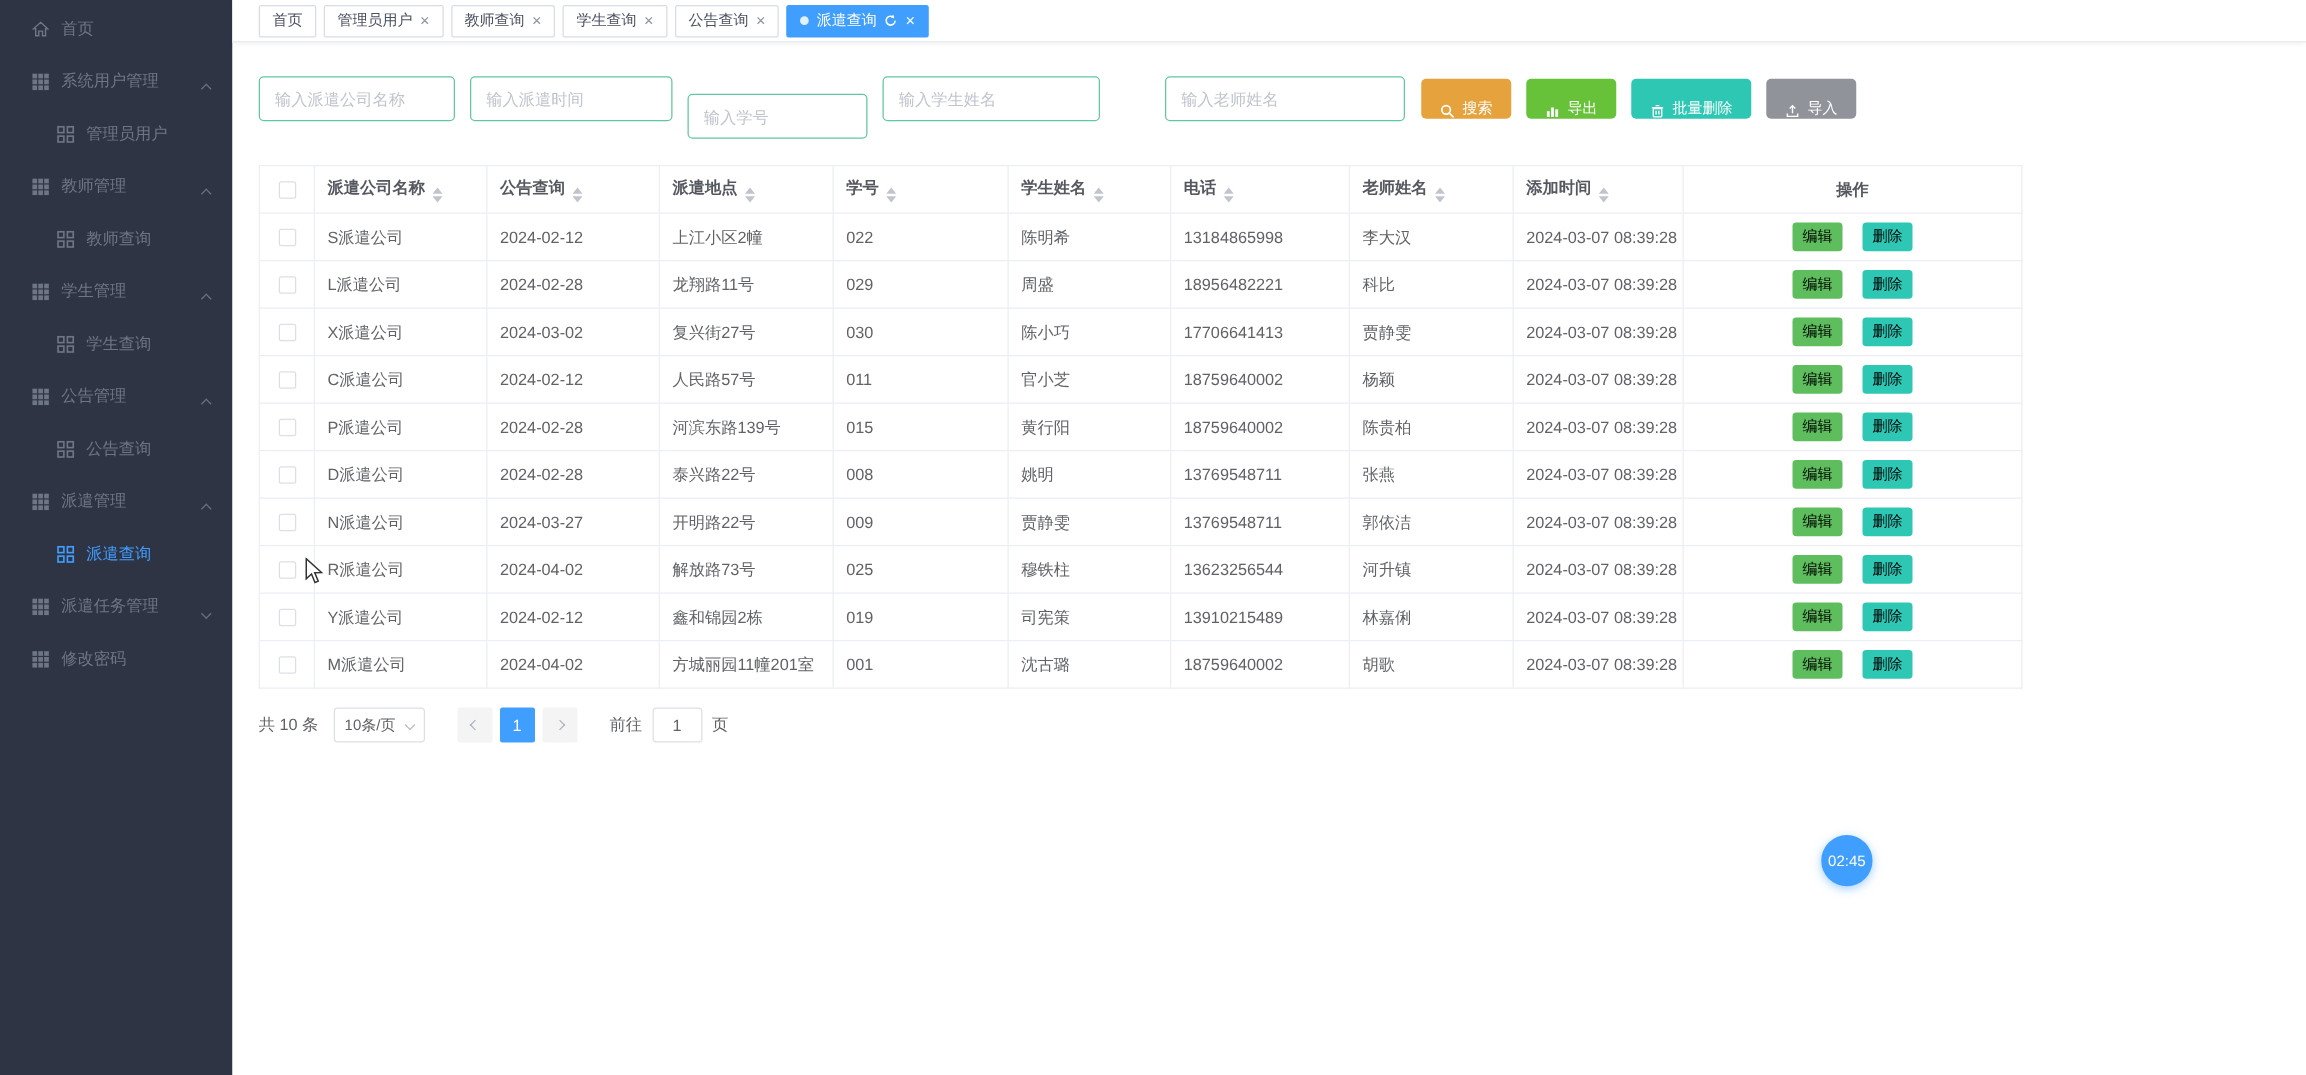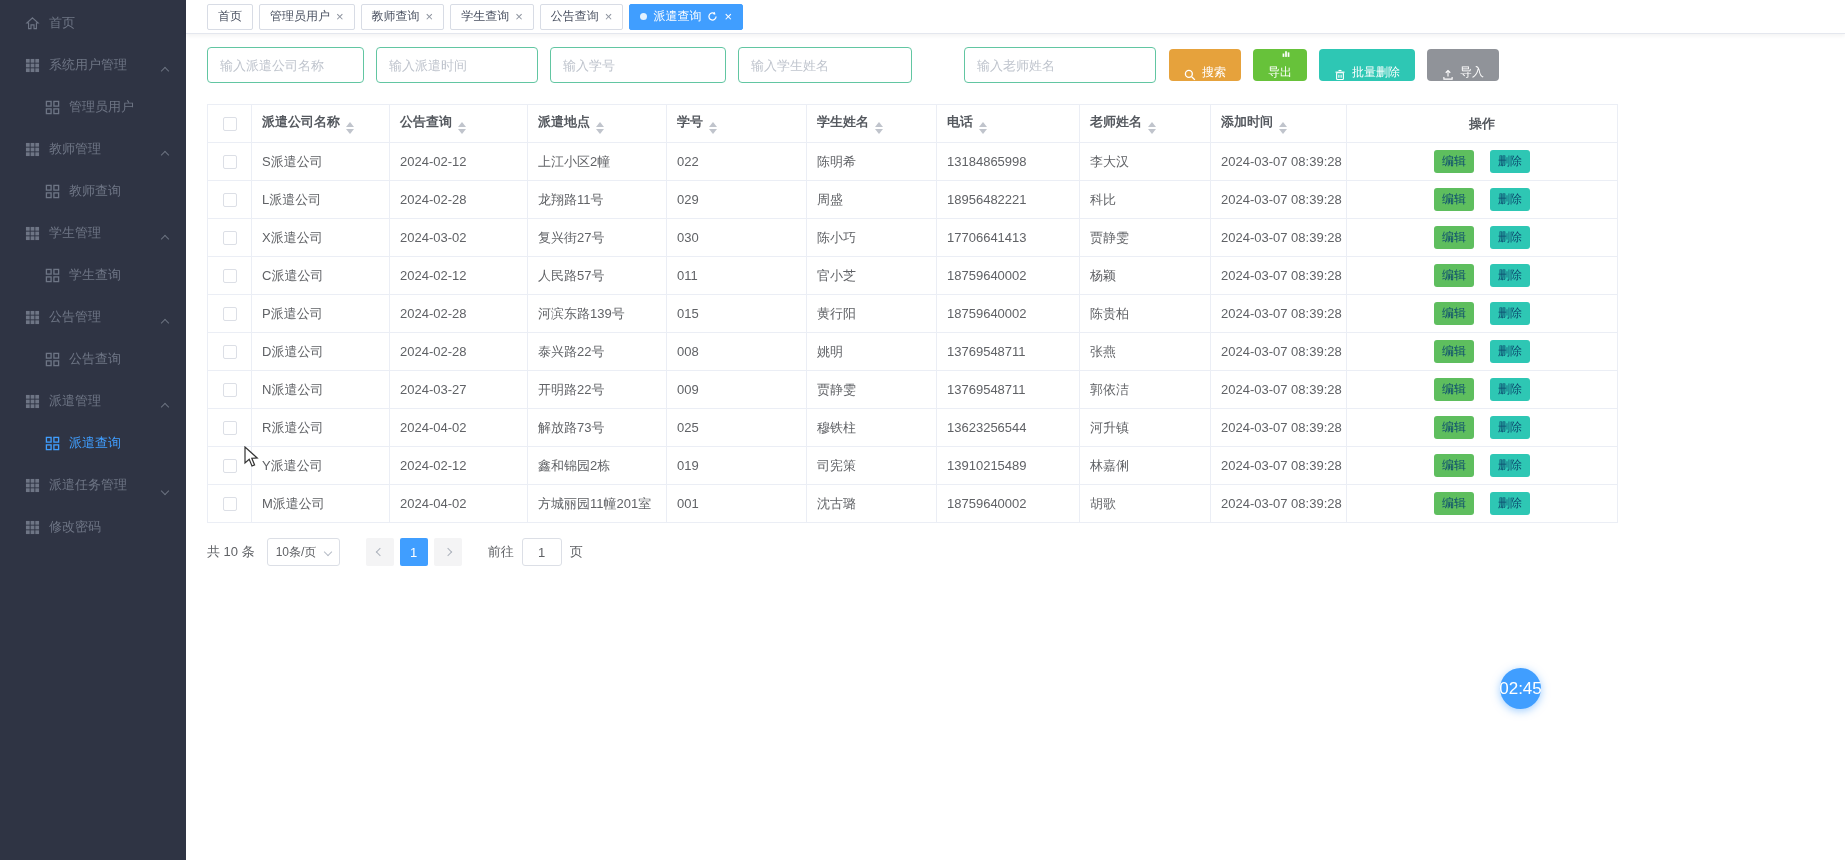--- a/index.html
+++ b/index.html
@@ -30,41 +30,41 @@
   .tab.active { background:#409EFF; border-color:#409EFF; color:#fff; }
   .tab.active .close { color:#fff; }
   .tab .dot { width:7px; height:7px; border-radius:50%; background:#fff; opacity:.85; }
   .tab .refresh svg { width:11px; height:11px; display:block; }
 
   
   .filter-row { display:flex; align-items:center; gap:12px; margin:13px 0 0 21px; }
   .filter-row input { height:36px; border:1px solid #62c6a2; border-radius:4px; padding:0 12px;
     font-size:13px; color:#606266; outline:none; background:#fff; }
   .filter-row input::placeholder { color:#bfc4cd; }
-  .f1{width:157px;} .f2{width:162px;} .f3{width:176px;} .f4{width:174px;} .f5{width:192px;margin-left:40px;}
+  .f1{width:157px;} .f2{width:162px;} .f3{width:144px;margin-top:28px;} .f4{width:174px;} .f5{width:192px;margin-left:40px;}
   .btn { height:32px; border:none; border-radius:4px; color:#fff; font-size:12px; padding:0 15px;
     display:inline-flex; align-items:flex-end; gap:6px; cursor:pointer; }
   .btn svg { width:12px; height:12px; }
   .btn-search { background:#e6a23c; margin-left:1px; }
-  .btn-export { background:#67c23a;flex-direction:column; }
+  .btn-export { background:#67c23a; }
   .btn-batch-delete { background:#2ec7b4;font-family:Liberation Serif, serif; }
   .btn-import { background:#909399; }
 
   
   table.grid { border-collapse:collapse; margin:21px 0 0 21px; width:1410px; table-layout:fixed; background:#fff; }
   table.grid th, table.grid td { border:1px solid #ebeef5; height:38px; font-size:13px; color:#606266;
     text-align:left; padding:0 0 0 10px; overflow:hidden; white-space:nowrap; }
   table.grid th { color:#55595f; font-weight:600; background:#fff; }
   .c-check { text-align:center !important; padding:0 !important; }
   .c-actions { text-align:center !important; padding:0 !important; }
   .checkbox { display:inline-block; width:14px; height:14px; border:1px solid #dcdfe6; border-radius:2px; background:#fff; vertical-align:middle; cursor:pointer; }
   .carets { display:inline-flex; flex-direction:column; gap:2px; margin-left:6px; vertical-align:-1px; }
   .caret-up { width:0; height:0; border-left:4px solid transparent; border-right:4px solid transparent; border-bottom:5px solid #c0c4cc; }
   .caret-down { width:0; height:0; border-left:4px solid transparent; border-right:4px solid transparent; border-top:5px solid #c0c4cc; }
-  .row-btn { border:none; border-radius:3px; color:#0c4a6e; font-size:12px; width:40px; height:23px; cursor:pointer; }
+  .row-btn { border:none; border-radius:3px; color:#000000; font-size:12px; width:40px; height:23px; cursor:pointer; }
   .row-btn.edit { background:#5ebe5e; margin-right:16px; }
   .row-btn.del { background:#2ec7b4; }
 
   
   .pagination { display:flex; align-items:center; margin:15px 0 0 21px; font-size:13px; color:#606266; }
   .pg-total { margin-right:12px; }
   .pg-size { width:73px; height:28px; border:1px solid #dcdfe6; border-radius:3px; display:inline-flex;
     align-items:center; justify-content:space-between; padding:0 8px; font-size:12px; color:#606266; cursor:pointer; margin-right:26px; background:#fff;text-align:center; }
   .pg-size .chev { border-color:#b6bcc6; }
   .pg-btn { width:28px; height:28px; border-radius:2px; background:#f4f4f5; display:inline-flex;
@@ -72,22 +72,22 @@
   .pg-btn .chev { border-color:#adb3bd; width:6px; height:6px; }
   .chev.left { transform:rotate(135deg); }
   .chev.right { transform:rotate(-45deg); }
   .pg-page { width:28px; height:28px; border-radius:2px; background:#409EFF; color:#fff; font-size:13px;
     display:inline-flex; align-items:center; justify-content:center; margin-right:6px; cursor:pointer; border:none; }
   .pg-goto { margin-left:20px; display:inline-flex; align-items:center; gap:8px; }
   .pg-goto input { width:40px; height:28px; border:1px solid #dcdfe6; border-radius:3px; text-align:center;
     font-size:13px; color:#606266; outline:none; }
 
   
-  .timer-bubble { position:absolute; left:1314px; top:668px; width:41px; height:41px; border-radius:50%;
-    background:#409EFF; color:#fff; font-size:17px; display:flex; align-items:center; justify-content:center;
+  .timer-bubble { position:absolute; left:1271px; top:668px; width:41px; height:41px; border-radius:50%;
+    background:#409EFF; color:#fff; font-size:12px; display:flex; align-items:center; justify-content:center;
     box-shadow:0 2px 8px rgba(64,158,255,.5); cursor:pointer; }
 
   
   .cursor { position:absolute; left:244px; top:446px; z-index:50; pointer-events:none; }
 </style>
 </head>
 <body>
 
 <div class="app">
 

